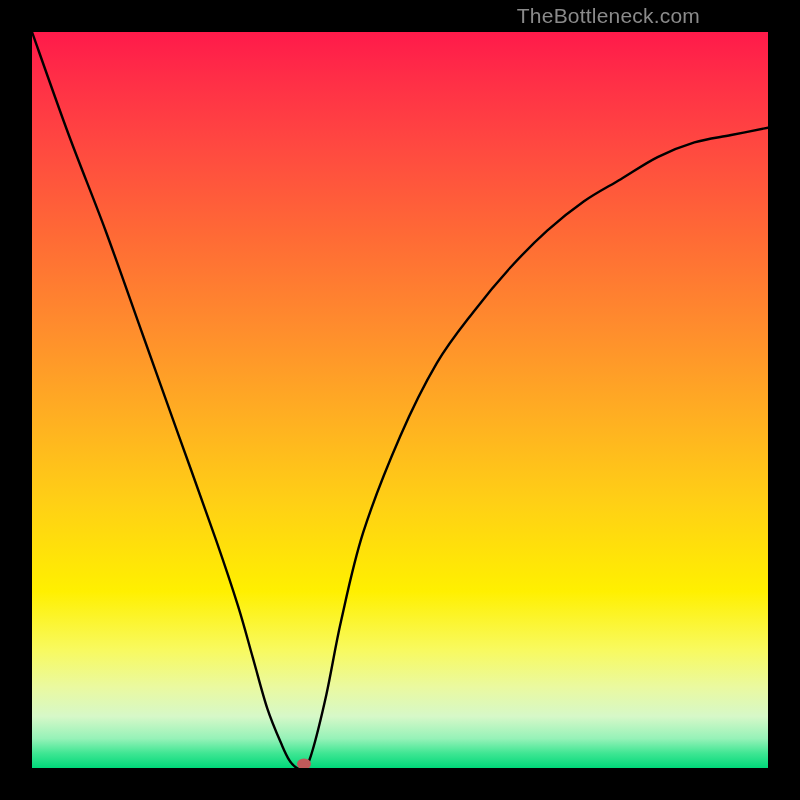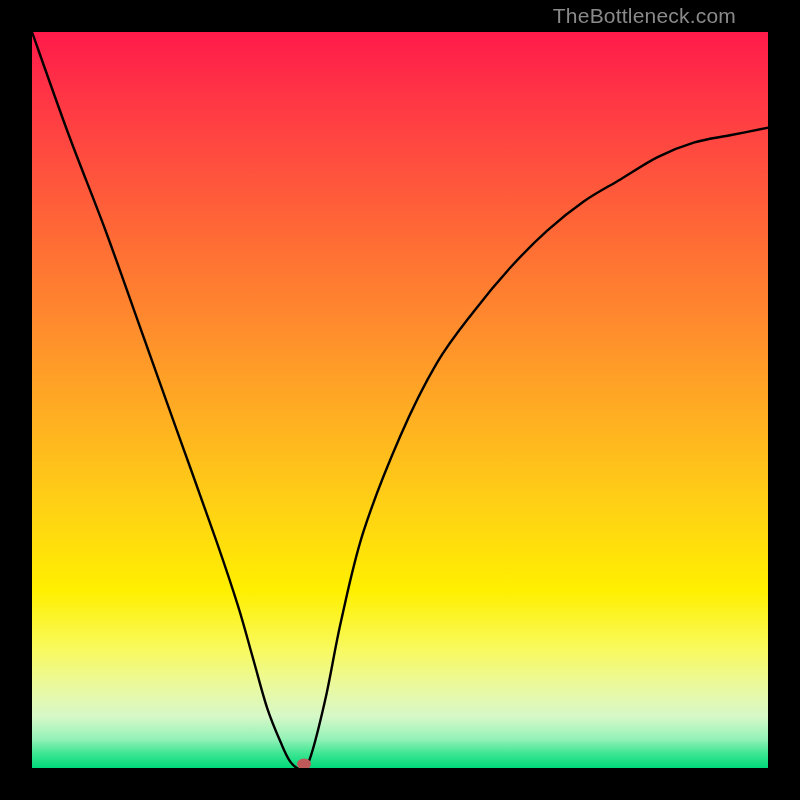--- a/index.html
+++ b/index.html
@@ -11,21 +11,20 @@
     overflow: hidden;
     font-family: Arial, Helvetica, sans-serif;
   }
   .frame {
     position: absolute;
     top: 0;
     left: 0;
     width: 728px;
     height: 800px;
     background: #000;
-    padding-left: 36px;
   }
   .plot-area {
     position: absolute;
     top: 32px;
     left: 32px;
     width: 736px;
     height: 736px;
     overflow: hidden;
   }
   .gradient {

